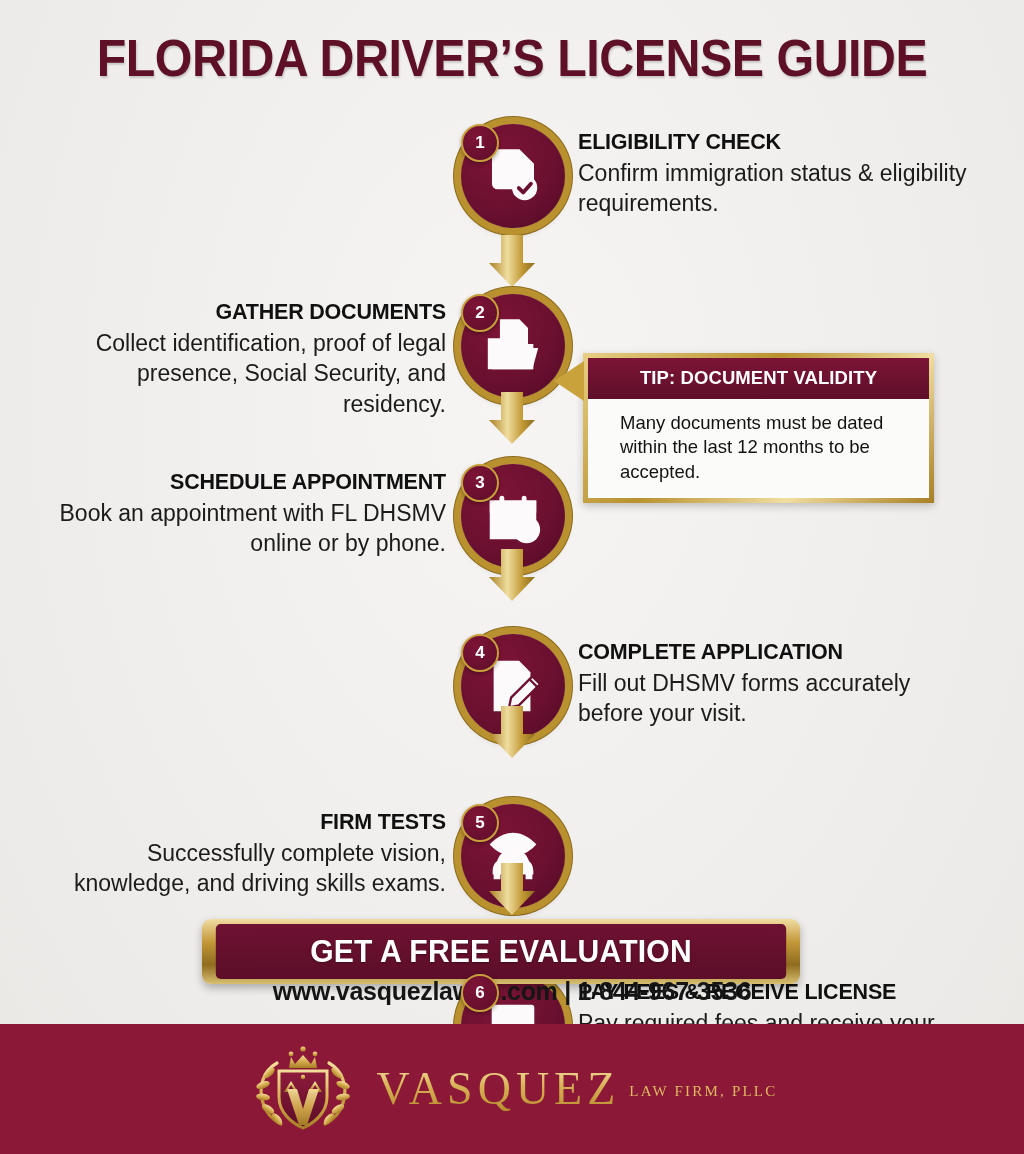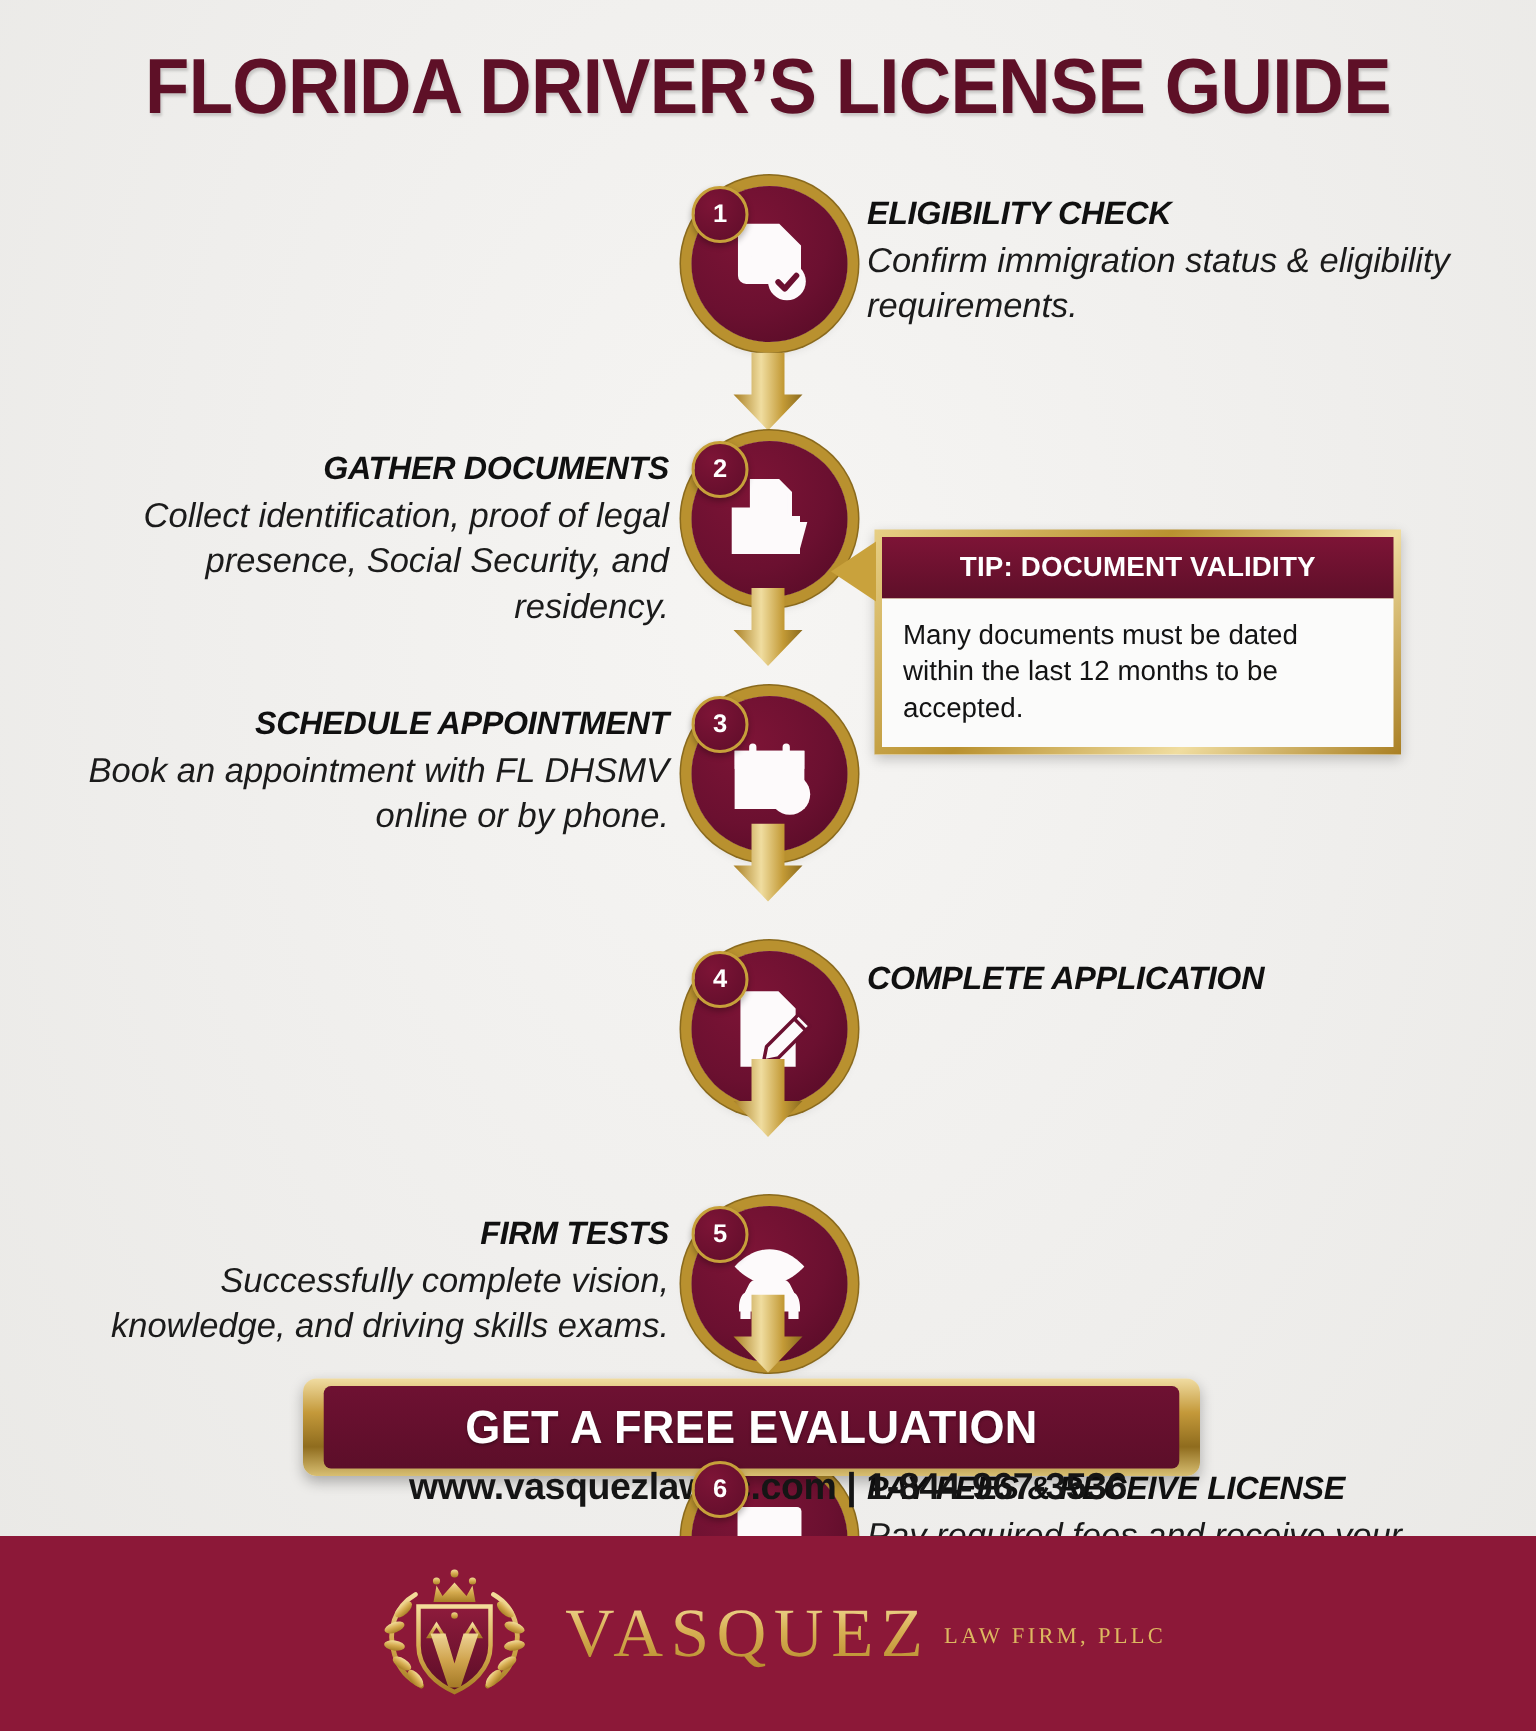--- a/index.html
+++ b/index.html
@@ -123,21 +123,21 @@
   .arrow {
     position: absolute;
     left: 483px;
     width: 58px;
     height: 54px;
     z-index: 0;
   }
   .arrow svg { width: 58px; height: 54px; display: block; }
 
   
-  .txt { position: absolute; top: 10px; font-style: italic; }
+  .txt { position: absolute; top: 10px; }
   .txt.right { left: 578px; width: 400px; text-align: left; }
   .txt.left  { left: 46px;  width: 400px; text-align: right; }
 
   .s-title {
     font-size: 21.5px;
     font-weight: bold;
     color: #101010;
     letter-spacing: -0.2px;
     margin-bottom: 3px;
     white-space: nowrap;
@@ -165,21 +165,21 @@
     font-size: 18.5px;
     font-weight: bold;
     padding: 9px 4px 10px;
     letter-spacing: 0.1px;
   }
   .tip-body {
     background: #fbfbfa;
     color: #131313;
     font-size: 18.5px;
     line-height: 1.32;
-    padding: 12px 14px 14px;
+    padding: 12px 32px 14px;
   }
   .tip-arrow {
     position: absolute;
     left: -29px; top: 8px;
     width: 0; height: 0;
     border-top: 20px solid transparent;
     border-bottom: 20px solid transparent;
     border-right: 30px solid #c9a23c;
   }
 
@@ -365,20 +365,21 @@
 
     <div class="arrow" style="top:429px">
       <svg viewBox="0 0 58 54">
           <path d="M18 0h22v28h12L29 52 6 28h12z" fill="url(#ag)"></path>
         </svg>
     </div>
 
     <div class="step" style="margin-top:42px">
       <div class="txt right">
         <div class="s-title">COMPLETE APPLICATION</div>
+        <div class="s-desc">Fill out DHSMV forms accurately before your visit.</div>
       </div>
       <div class="badge-wrap">
         <div class="stand"></div>
         <div class="badge">
           <span>
             <svg viewBox="0 0 64 64">
               <path d="M12 6h26l12 12v40H12z" fill="#fdfafb"></path>
               <path d="M38 6v12h12" fill="#e7dbdf"></path>
               <g fill="#6b1030">
                 <rect x="18" y="24" width="24" height="2.6"></rect>

